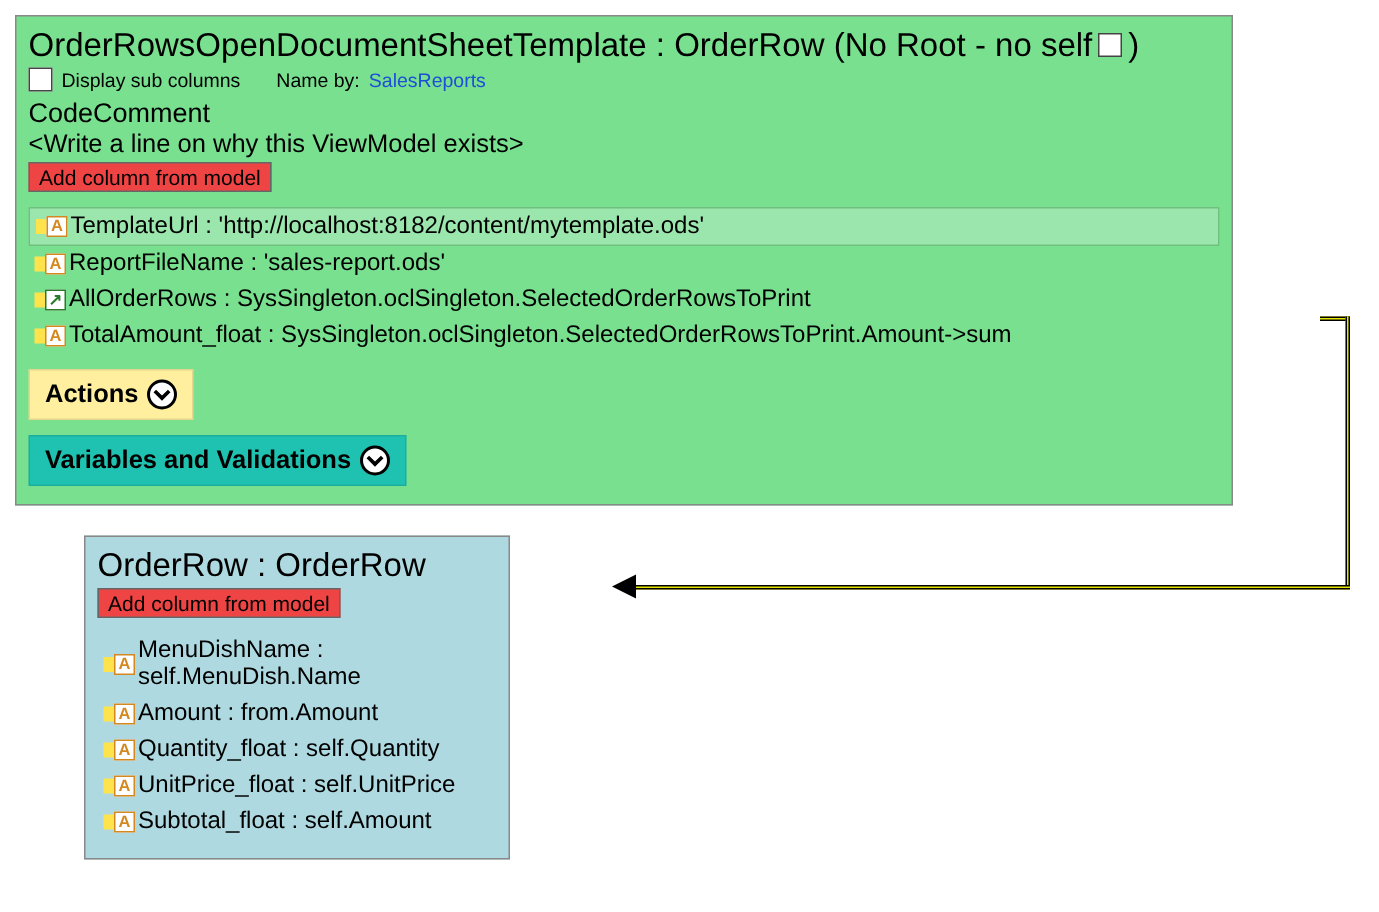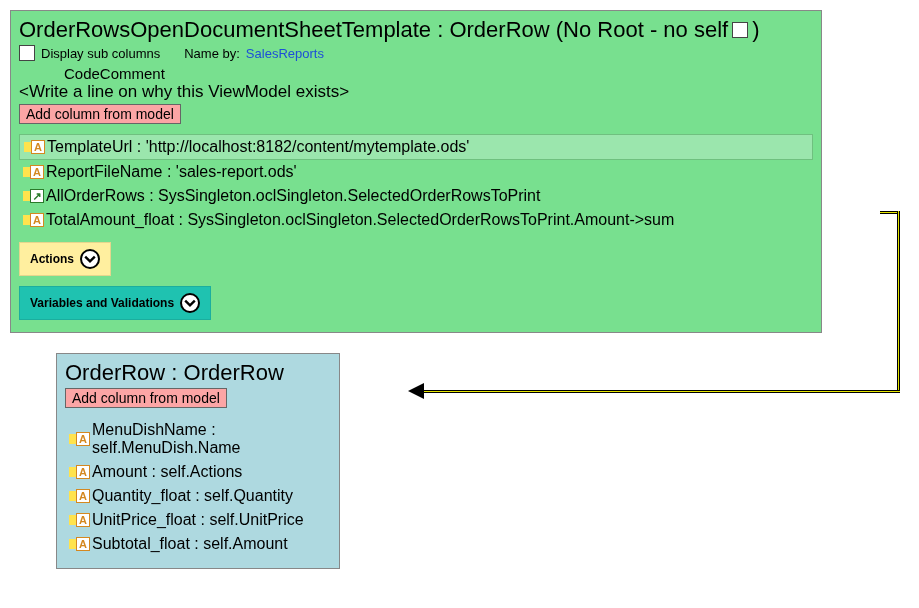--- a/index.html
+++ b/index.html
@@ -36,25 +36,25 @@
     vertical-align: middle;
   }
   .sub-row {
     display: flex;
     align-items: center;
     gap: 6px;
     font-size: 13px;
     margin: 2px 0 2px 0;
   }
   .link { color: #1d4ed8; cursor: pointer; }
-  .code-comment { font-size: 15px; margin-top: 4px; margin-left: 45px; }
+  .code-comment { font-size: 18px; margin-top: 4px; }
   .hint { font-size: 17px; margin: 0 0 2px 0; }
   .btn {
     display: inline-block;
-    background: #fca5a5;
+    background: #ef4444;
     border: 1px solid #666;
     padding: 1px 6px;
     font-size: 14px;
     cursor: pointer;
     margin-bottom: 6px;
   }
   .row-list { margin-top: 4px; }
   .row-item {
     display: flex;
     align-items: center;
@@ -99,21 +99,21 @@
     line-height: 12px;
     text-align: center;
     display:inline-block;
     margin-left: -1px;
   }
   .pill {
     display: inline-flex;
     align-items: center;
     gap: 6px;
     padding: 6px 10px;
-    font-size: 12px;
+    font-size: 17px;
     font-weight: bold;
     margin-top: 10px;
     border: 1px solid rgba(0,0,0,0.1);
   }
   .pill-yellow { background: #ffef9f; }
   .pill-teal   { background: #1fc2b0; }
   .chev {
     width: 20px; height: 20px;
     border-radius: 50%;
     border: 2px solid #000;
@@ -232,21 +232,21 @@
           <span class="g-y"></span>
           <span class="g-a">A</span>
         </span>
       <span>MenuDishName : self.MenuDish.Name</span>
     </div>
     <div class="row-item">
       <span class="glyphs">
           <span class="g-y"></span>
           <span class="g-a">A</span>
         </span>
-      <span>Amount : self.Actions</span>
+      <span>Amount : from.Amount</span>
     </div>
     <div class="row-item">
       <span class="glyphs">
           <span class="g-y"></span>
           <span class="g-a">A</span>
         </span>
       <span>Quantity_float : self.Quantity</span>
     </div>
     <div class="row-item">
       <span class="glyphs">

